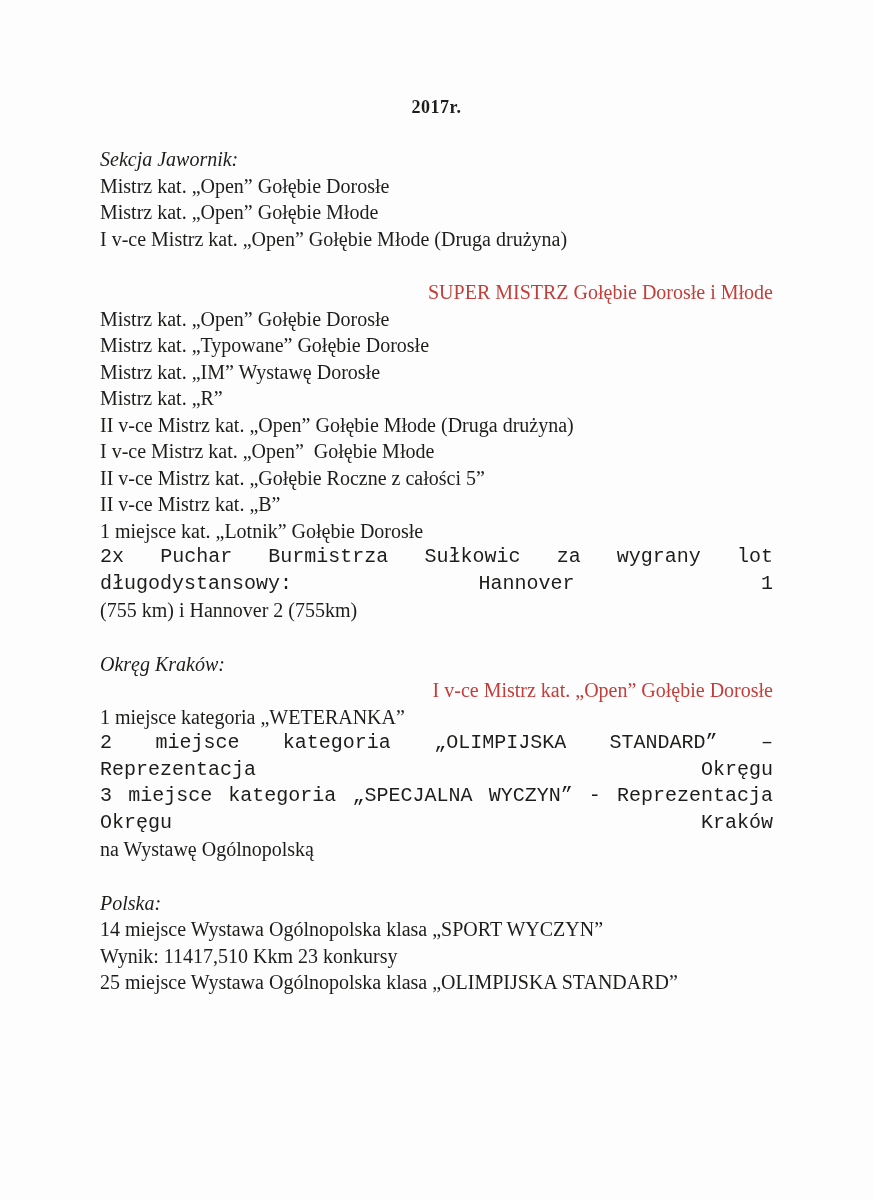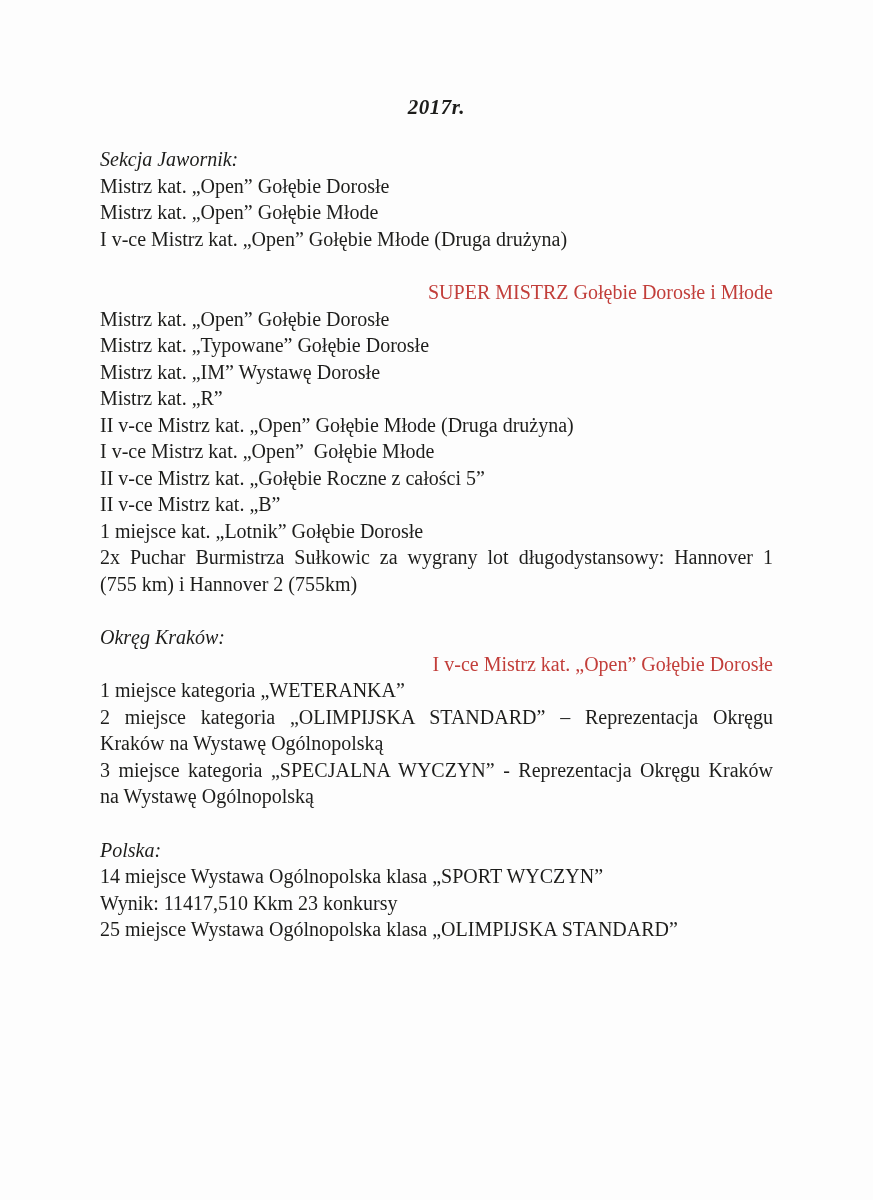--- a/index.html
+++ b/index.html
@@ -22,24 +22,23 @@
   }
   .content {
     box-sizing: border-box;
     width: 100%;
     padding: 94px 100px 0 100px;
     font-size: 20px;
     line-height: 26.5px;
   }
   .doc-title {
     margin: 0 0 25px 0;
-    font-size: 21px;
+    font-size: 18px;
     line-height: 27px;
     font-weight: bold;
-    font-style: italic;
     text-align: center;
     letter-spacing: 0.5px;
   }
   .section {
     margin: 0 0 27px 0;
   }
   .section-heading {
     margin: 0;
     font-style: italic;
   }
@@ -47,20 +46,21 @@
     margin: 0;
     white-space: pre-wrap;
   }
   .red {
     color: var(--accent_red, #c23e3a);
     text-align: right;
   }
   .justify {
     text-align: justify;
     text-align-last: justify;
+    font-family: Liberation Mono, monospace;
   }
 </style>
 </head>
 <body>
 
 <div class="page">
   <div class="content">
 
     <p class="doc-title">2017r.</p>
 
@@ -84,21 +84,20 @@
       <p class="line">1 miejsce kat. „Lotnik” Gołębie Dorosłe</p>
       <p class="line justify">2x Puchar Burmistrza Sułkowic za wygrany lot długodystansowy: Hannover 1</p>
       <p class="line">(755 km) i Hannover 2 (755km)</p>
     </div>
 
     <div class="section">
       <p class="section-heading">Okręg Kraków:</p>
       <p class="line red">I v-ce Mistrz kat. „Open” Gołębie Dorosłe</p>
       <p class="line">1 miejsce kategoria „WETERANKA”</p>
       <p class="line justify">2 miejsce kategoria „OLIMPIJSKA STANDARD” – Reprezentacja Okręgu</p>
-      <p class="line">Kraków na Wystawę Ogólnopolską</p>
       <p class="line justify">3 miejsce kategoria „SPECJALNA WYCZYN” - Reprezentacja Okręgu Kraków</p>
       <p class="line">na Wystawę Ogólnopolską</p>
     </div>
 
     <div class="section">
       <p class="section-heading">Polska:</p>
       <p class="line">14 miejsce Wystawa Ogólnopolska klasa „SPORT WYCZYN”</p>
       <p class="line">Wynik: 11417,510 Kkm 23 konkursy</p>
       <p class="line">25 miejsce Wystawa Ogólnopolska klasa „OLIMPIJSKA STANDARD”</p>
     </div>

